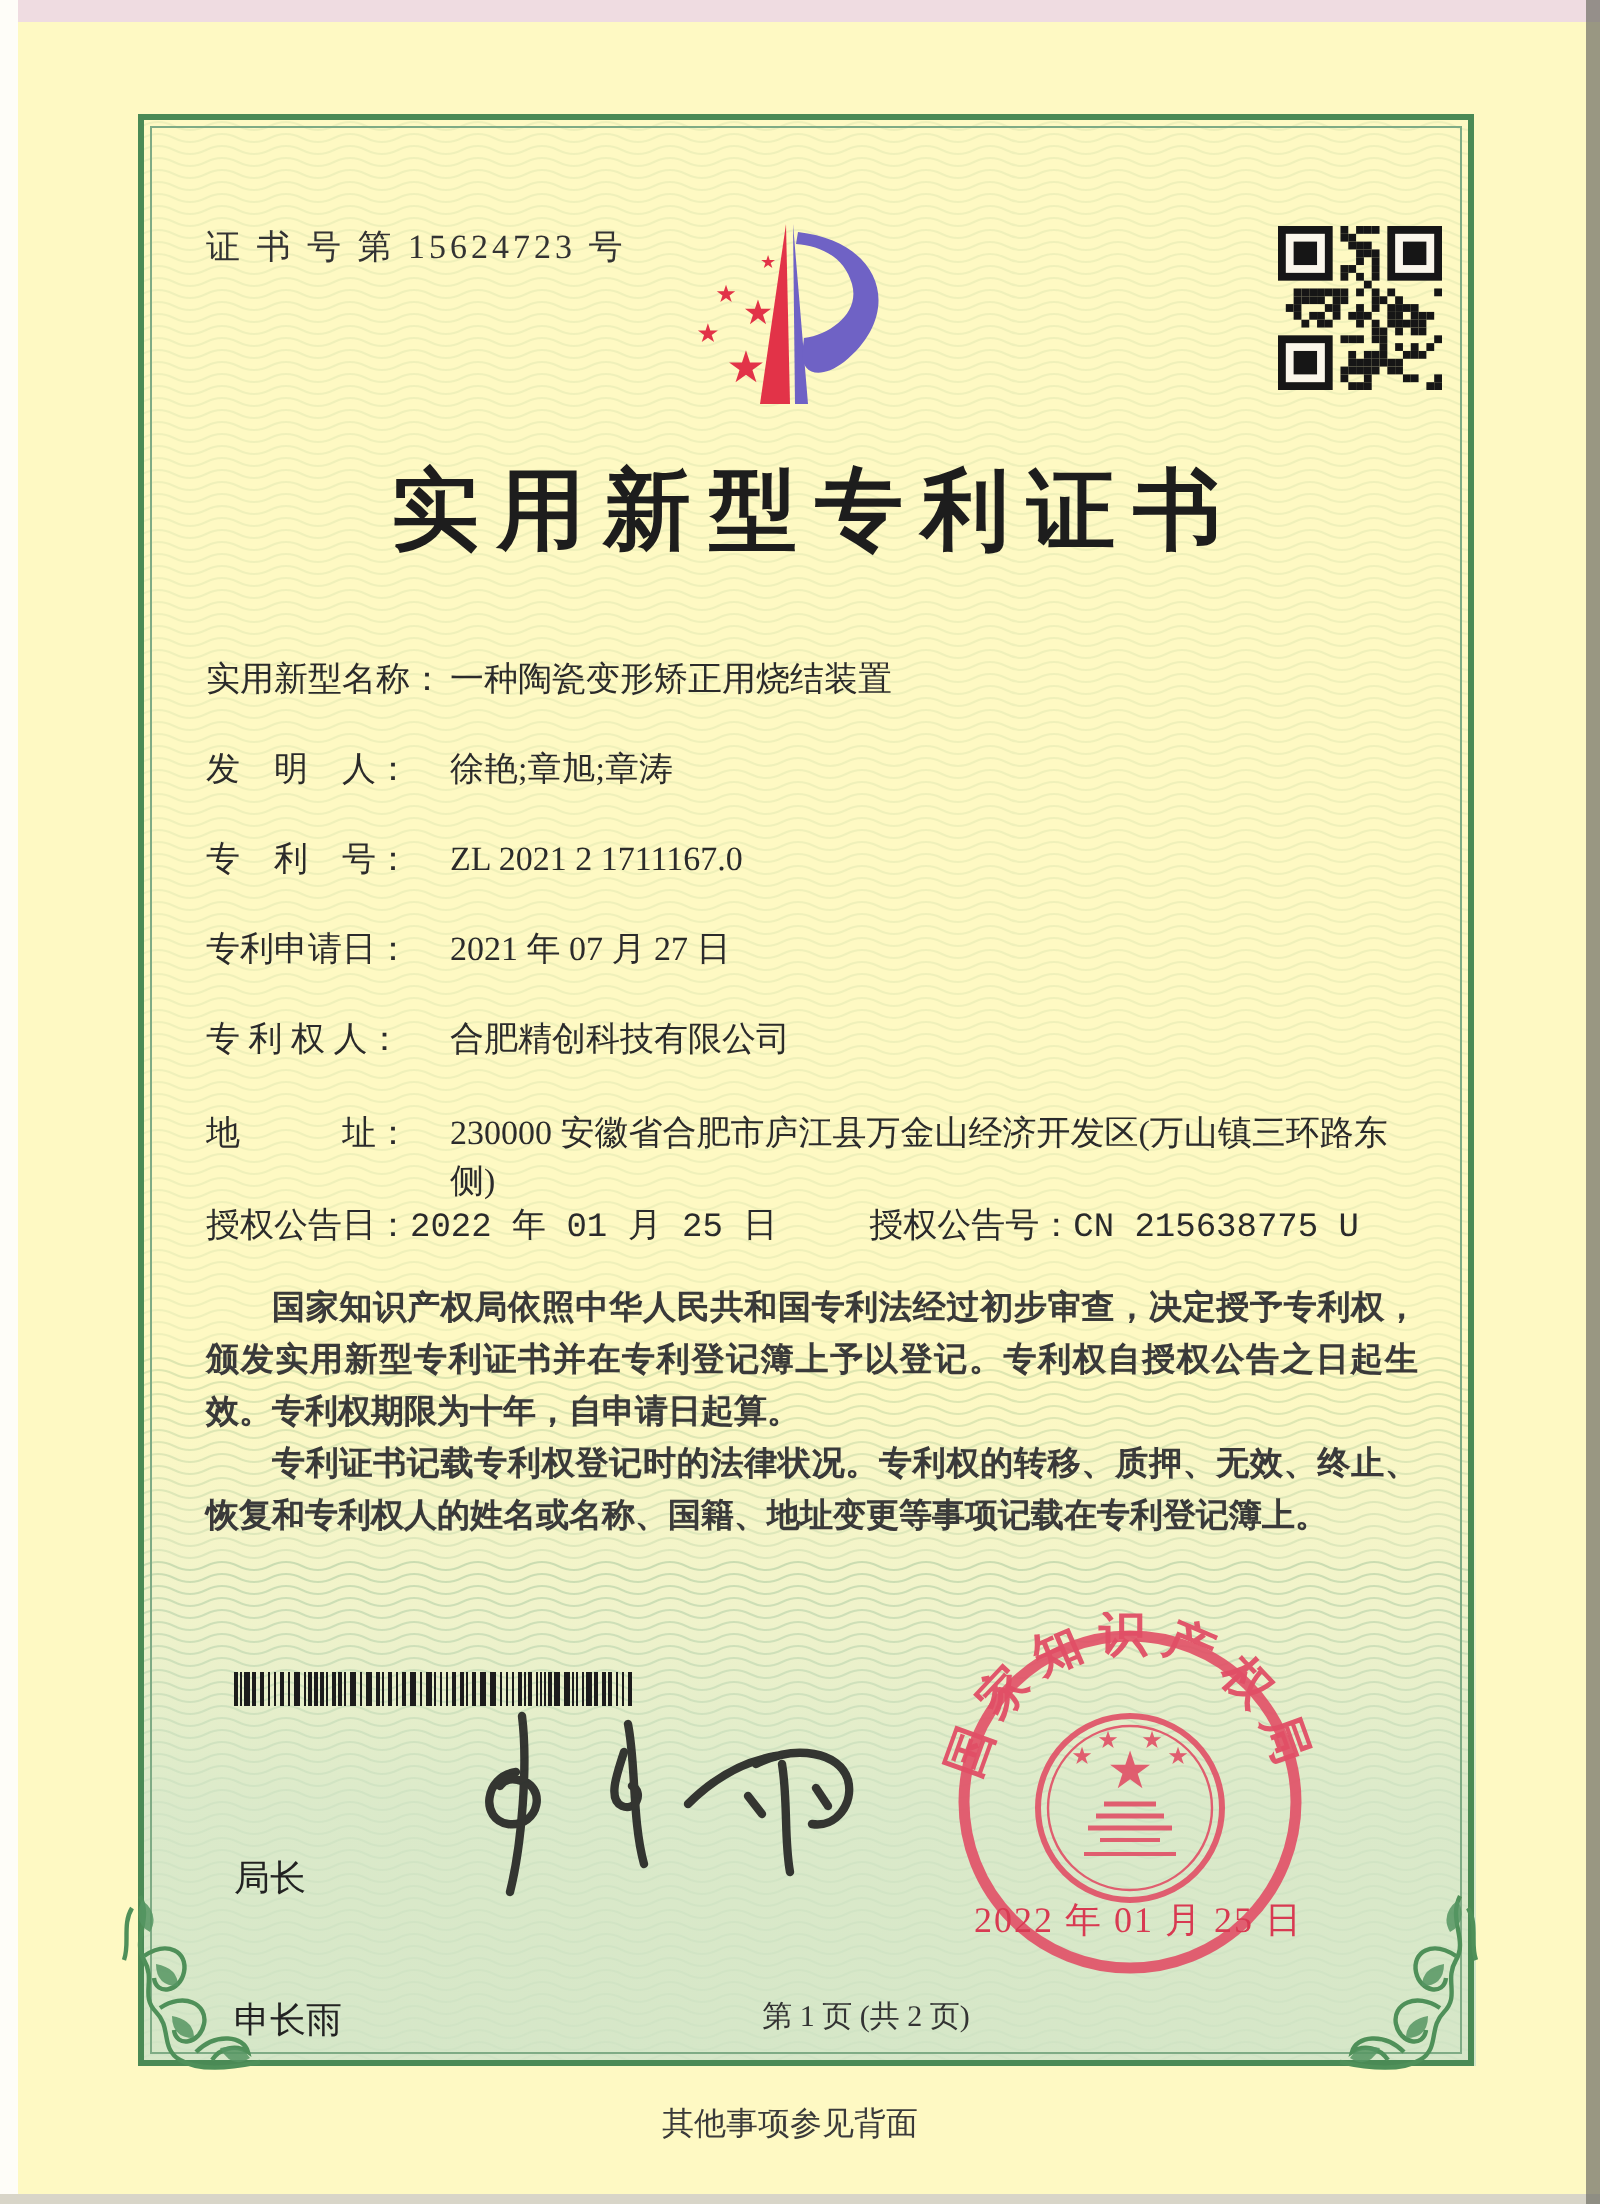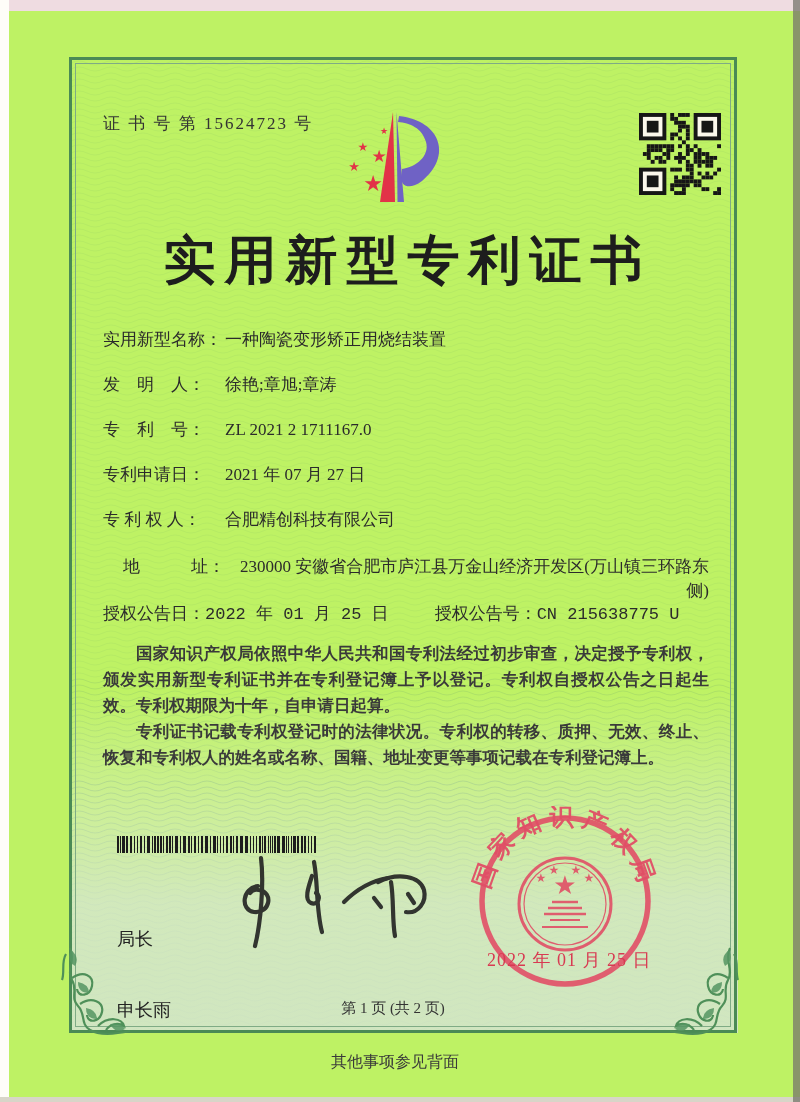--- a/index.html
+++ b/index.html
@@ -1,16 +1,16 @@
 <!DOCTYPE html>
 <html><head>
 <meta charset="utf-8">
 <style>
   html,body{margin:0;padding:0;background:#e8e6de;}
-  .page{position:relative;width:800px;height:1102px;background:#bef264;overflow:hidden;
+  .page{position:relative;width:800px;height:1102px;background:#fef9c3;overflow:hidden;
         font-family:"Liberation Serif","DejaVu Serif",serif;color:#2e2e2e;}
   
   .scan-top{position:absolute;left:0;top:0;width:100%;height:11px;background:#efdce1;}
   .scan-left{position:absolute;left:0;top:0;width:9px;height:100%;background:#fefdf8;}
   .scan-right{position:absolute;right:0;top:0;width:7px;height:100%;background:#77756c;opacity:.75;}
   .scan-bottom{position:absolute;left:0;bottom:0;width:100%;height:5px;background:#d8d5c8;}
   
   .tint{position:absolute;left:72px;top:690px;width:666px;height:343px;pointer-events:none;
         background:linear-gradient(180deg,rgba(222,236,215,0) 0%,rgba(221,235,213,.45) 35%,
         rgba(213,231,203,.85) 62%,rgba(210,229,200,.92) 100%);}
@@ -20,43 +20,43 @@
          border:3px solid #4a8a55;box-sizing:border-box;}
   .frame-inner{position:absolute;left:3px;top:3px;right:3px;bottom:3px;border:1px solid #7fab85;}
   .corner{position:absolute;width:92px;height:96px;}
   .corner-bl{left:56px;bottom:60px;}
   .corner-br{right:56px;bottom:60px;transform:scaleX(-1);}
   
   .cert-no{position:absolute;left:103px;top:112px;font-size:17px;letter-spacing:2px;color:#333;}
   .logo{position:absolute;left:341px;top:108px;width:120px;height:102px;}
   .qr{position:absolute;left:637px;top:113px;width:86px;height:82px;}
   .title{position:absolute;left:69px;top:226px;width:668px;text-align:center;
-         font-size:52px;font-weight:bold;letter-spacing:9px;text-indent:9px;color:#1d1d1d;}
+         font-size:44px;font-weight:bold;letter-spacing:9px;text-indent:9px;color:#1d1d1d;}
   
   .fields{position:absolute;left:103px;top:330px;width:606px;font-size:17px;color:#2b2b2b;}
   .row{display:flex;line-height:19px;margin-bottom:26px;}
   .row-first{}
-  .row-addr{line-height:24px;margin-bottom:2px;text-align:right;}
+  .row-addr{line-height:24px;margin-bottom:2px;}
   .lbl{flex:0 0 122px;white-space:nowrap;}
   .val{flex:1;}
   .grant-row{display:flex;line-height:19px;font-family:Liberation Mono, monospace;}
   .grant-no{margin-left:46px;display:flex;}
   
   .paras{position:absolute;left:103px;top:641px;width:606px;font-size:16.5px;color:#3a3a3a;}
   .paras p{margin:0;line-height:26px;text-indent:2em;text-align:justify;font-weight:bold;}
   
   .barcode{position:absolute;left:117px;top:836px;}
   .signer{position:absolute;left:117px;top:884px;font-size:18px;color:#222;
           font-family:"Liberation Sans","DejaVu Sans",sans-serif;}
   .signer div{line-height:32px;margin-top:39px;}
   .signature{position:absolute;left:228px;top:848px;width:210px;height:105px;}
   .seal{position:absolute;left:470px;top:806px;width:190px;height:190px;}
   .seal-date{position:absolute;left:487px;top:948px;width:170px;font-size:18px;
              color:#d83a52;letter-spacing:1px;white-space:nowrap;}
-  .page-no{position:absolute;left:69px;top:999px;width:648px;text-align:center;font-size:15px;color:#333;}
+  .page-no{position:absolute;left:69px;top:999px;width:648px;text-align:center;font-size:15px;color:#333;padding-left:40px;}
   .back-note{position:absolute;left:0;top:1052px;width:790px;text-align:center;font-size:16px;color:#3a3a3a;}
 </style>
 </head>
 <body>
 
 <div class="page">
 
   <div class="scan-top"></div>
   <div class="scan-left"></div>
   <div class="scan-bottom"></div>

